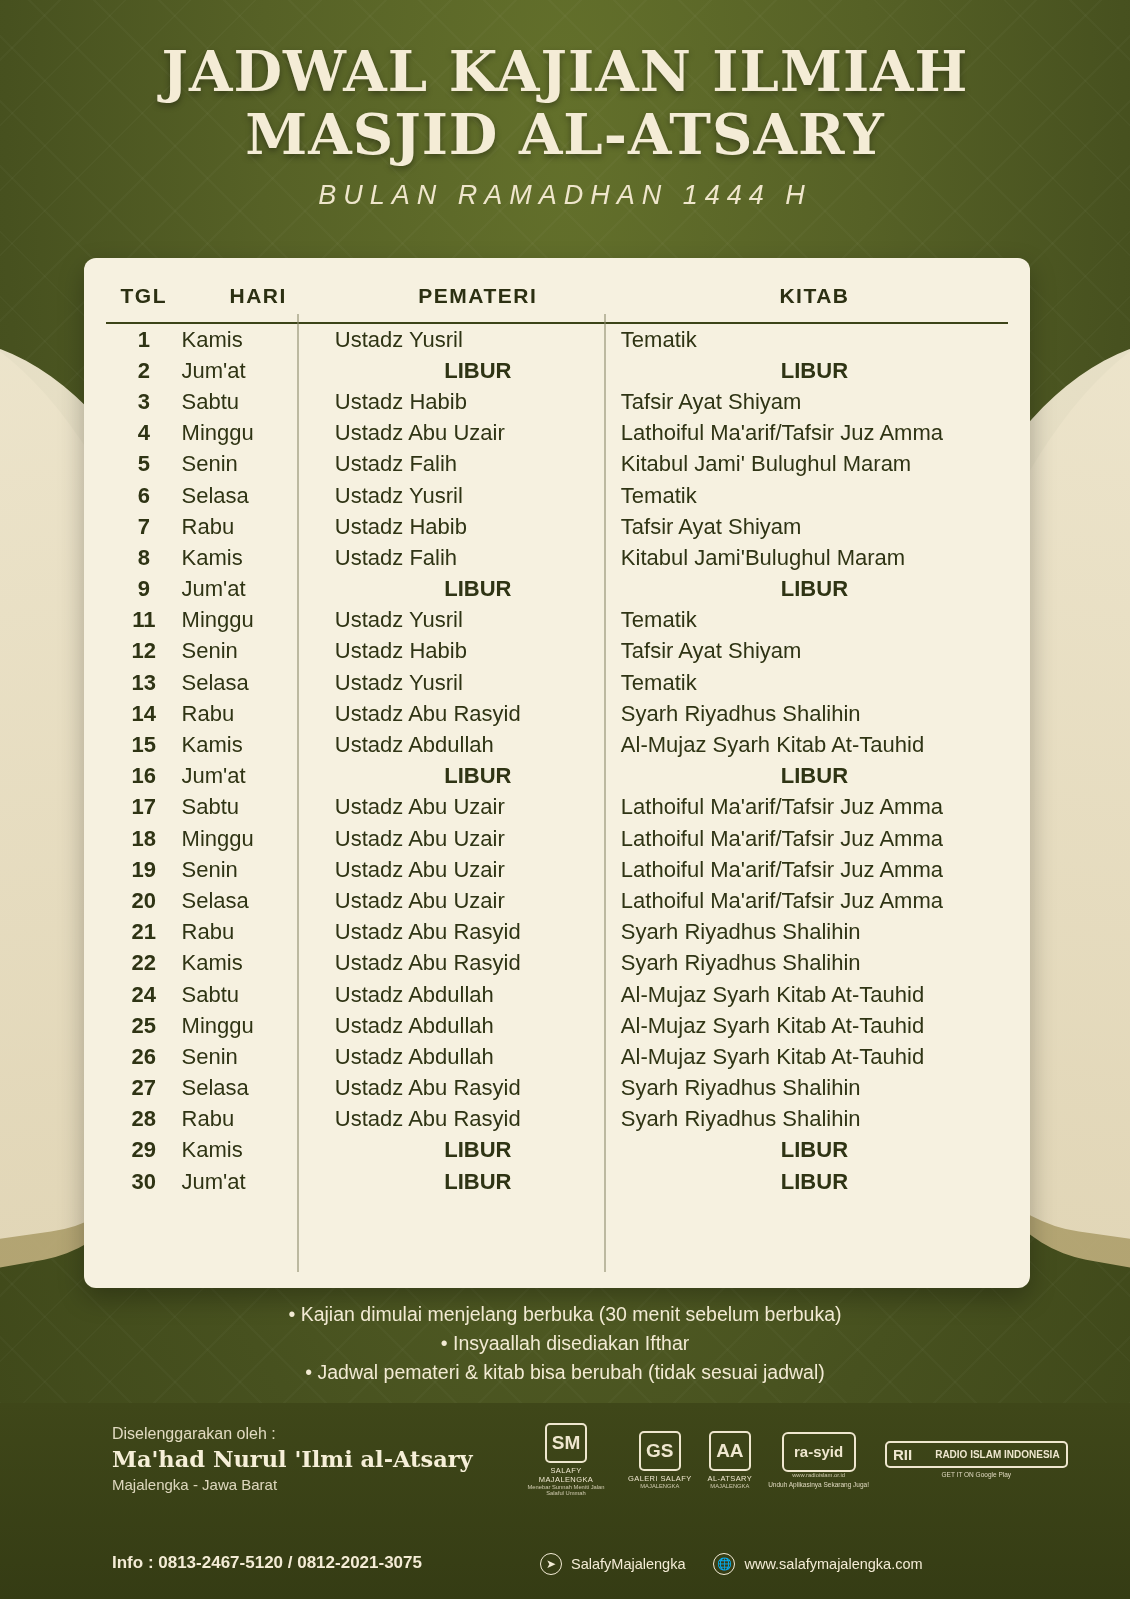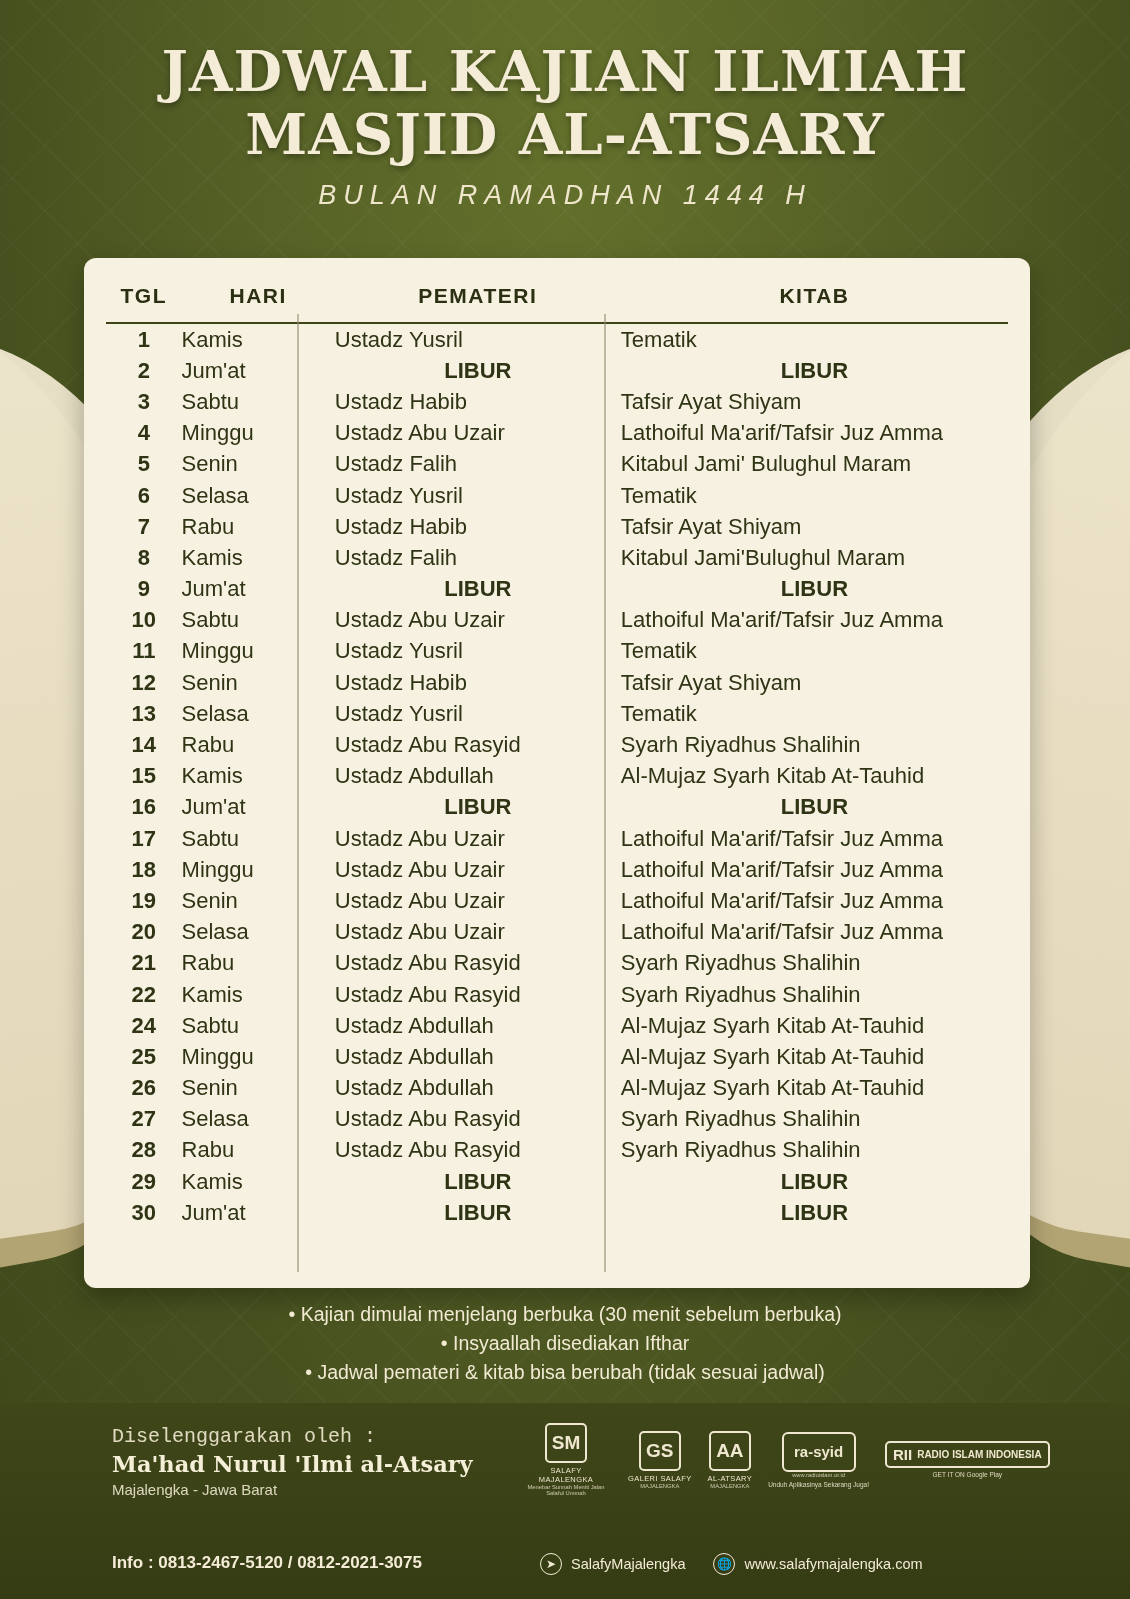--- a/index.html
+++ b/index.html
@@ -137,21 +137,21 @@
   .footer {
     position: absolute;
     bottom: 0; left: 0; right: 0; height: 196px;
     background: linear-gradient(180deg, #3f4719 0%, #353c14 100%);
     z-index: 6;
   }
   .f-left {
     position: absolute; left: 112px; top: 22px;
     color: #efe7cf;
   }
-  .f-left .small { font-size: 20px; opacity: 0.92; font-family: Liberation Mono, monospace; }
+  .f-left .small { font-size: 16px; opacity: 0.92; }
   .f-left .big {
     font-size: 22.5px; font-weight: bold; margin-top: 3px;
     font-family: "DejaVu Serif", serif; color: #f6efd8;
   }
   .f-left .loc { font-size: 15px; margin-top: 4px; opacity: 0.9; }
   .f-info {
     position: absolute; left: 112px; bottom: 26px;
     color: #f4ecd6; font-size: 17px; font-weight: bold;
   }
   .logos {
@@ -165,21 +165,21 @@
   .logo .mark {
     width: 42px; height: 40px;
     border: 2px solid #efe7cf; border-radius: 5px;
     display: flex; align-items: center; justify-content: center;
     font-size: 19px; font-weight: bold; color: #efe7cf;
   }
   .logo .lbl { font-size: 7.5px; margin-top: 3px; letter-spacing: .4px; text-align: center; max-width: 86px; }
   .logo .sub { font-size: 5.8px; opacity: .8; text-align: center; max-width: 92px; }
   .logo.wide .mark { width: 74px; border-radius: 6px; font-size: 15px; }
   .radio-box {
-    display:flex; align-items:center; gap:5px;
+    display:flex; align-items:center; gap:23px;
     border:2px solid #efe7cf; border-radius:5px; padding:3px 6px;
   }
   .radio-box .rid { font-size: 15px; font-weight: bold; color:#efe7cf; }
   .radio-box .rtxt { font-size: 10px; line-height: 10px; color:#efe7cf; font-weight: bold; }
   .gplay {
     font-size: 6.5px; color: #efe7cf; opacity: .9; margin-top: 3px; text-align: center;
   }
   .socials {
     position: absolute; left: 540px; bottom: 24px;
     display: flex; align-items: center; gap: 28px;
@@ -276,26 +276,20 @@
             <td class="pemateri">Ustadz Falih</td>
             <td class="kitab">Kitabul Jami'Bulughul Maram</td>
           </tr>
           <tr>
             <td class="tgl">9</td>
             <td class="hari">Jum'at</td>
             <td class="pemateri libur">LIBUR</td>
             <td class="kitab libur">LIBUR</td>
           </tr>
           <tr>
-            <td class="tgl">10</td>
-            <td class="hari">Sabtu</td>
-            <td class="pemateri">Ustadz Abu Uzair</td>
-            <td class="kitab">Lathoiful Ma'arif/Tafsir Juz Amma</td>
-          </tr>
-          <tr>
             <td class="tgl">11</td>
             <td class="hari">Minggu</td>
             <td class="pemateri">Ustadz Yusril</td>
             <td class="kitab">Tematik</td>
           </tr>
           <tr>
             <td class="tgl">12</td>
             <td class="hari">Senin</td>
             <td class="pemateri">Ustadz Habib</td>
             <td class="kitab">Tafsir Ayat Shiyam</td>

